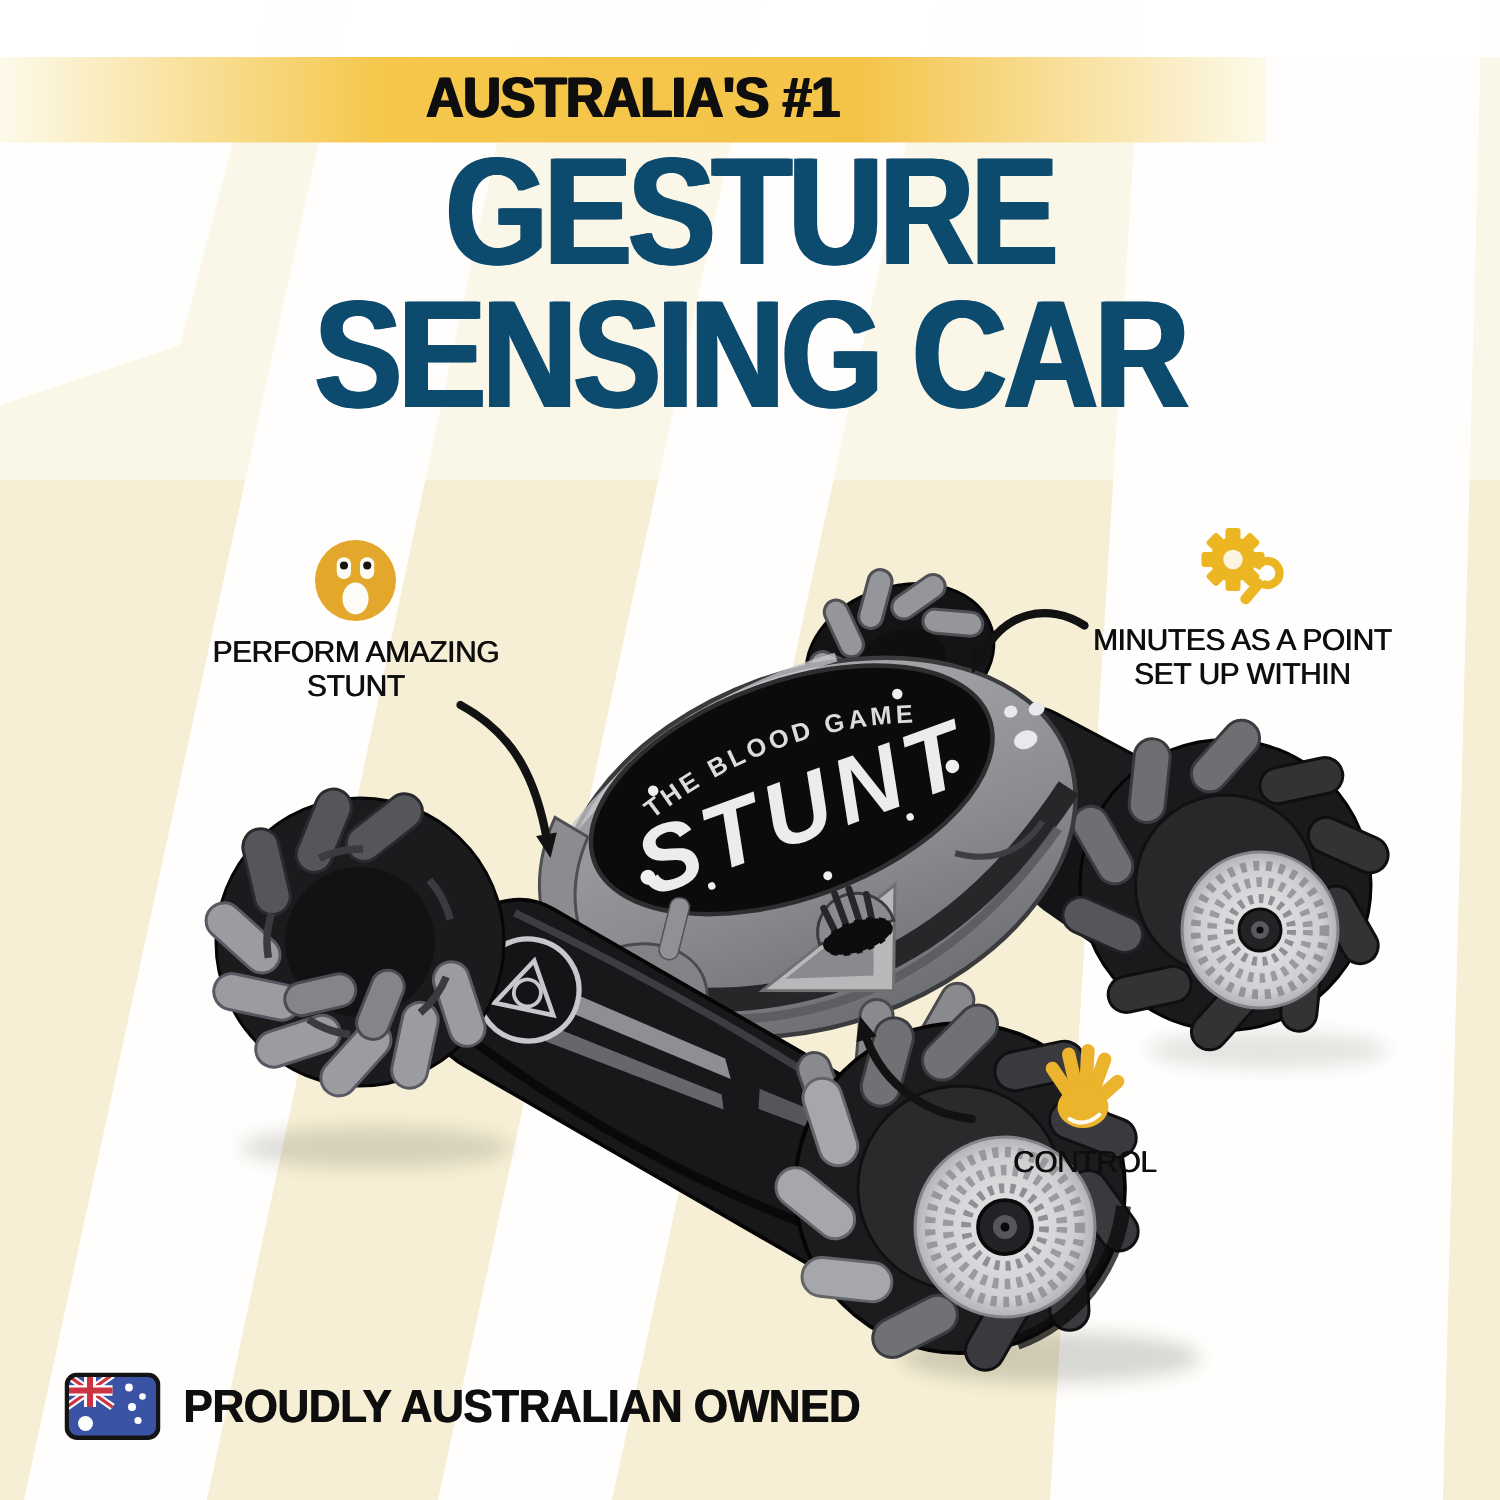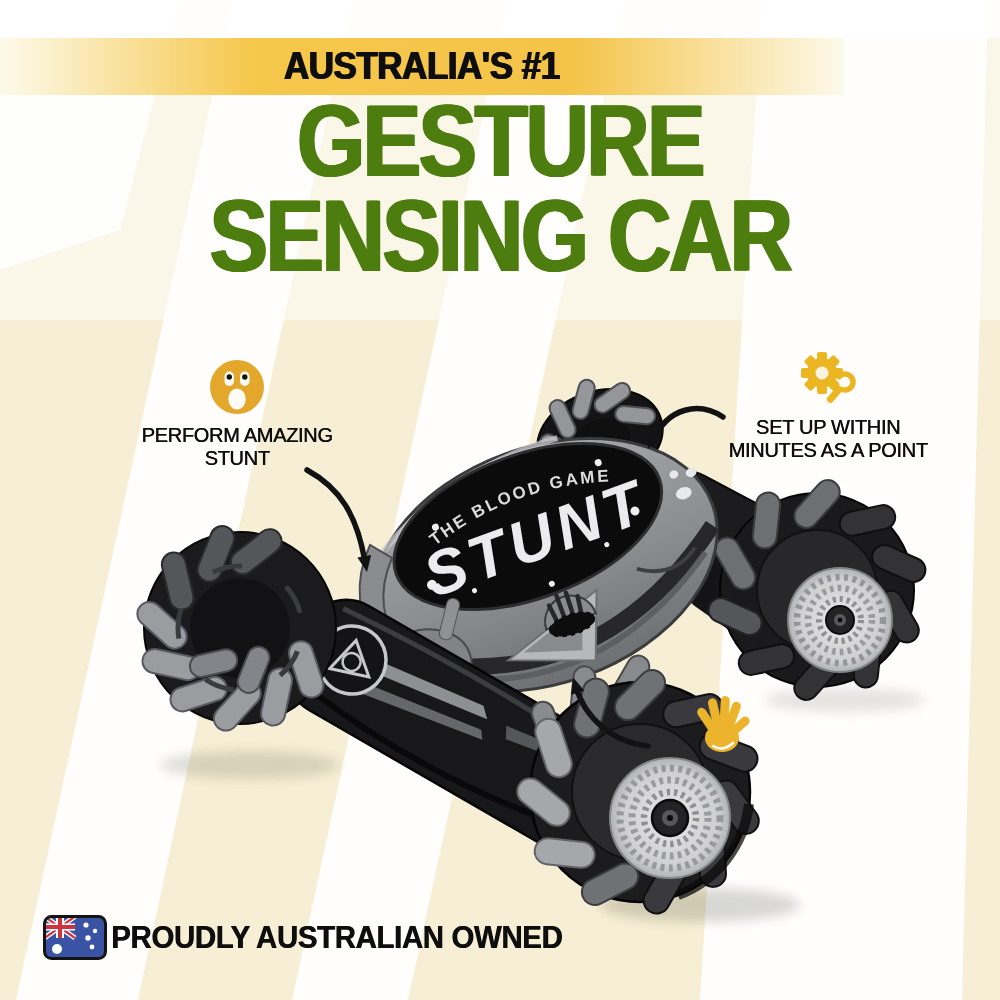--- a/index.html
+++ b/index.html
@@ -11,35 +11,35 @@
   
   .banner{position:absolute;left:0;top:38px;width:844px;height:57px;z-index:3;
     background:linear-gradient(90deg,#FDFAEB 0%,#F5C74B 30%,#F4C449 68%,#FDFAEB 100%);
     display:flex;align-items:center;justify-content:center;}
   .banner span{display:inline-block;font-size:38px;font-weight:bold;color:#0E0E0F;
     letter-spacing:-0.5px;transform:scaleX(.92);
     text-shadow:0.8px 0 0 currentColor,-0.8px 0 0 currentColor;}
 
   
   .title{position:absolute;left:0;top:94px;width:1000px;z-index:3;text-align:center;
-    color:#4d7c0f;font-weight:bold;font-size:102px;line-height:0.93;letter-spacing:-3px;
+    color:#0c4a6e;font-weight:bold;font-size:102px;line-height:0.93;letter-spacing:-3px;
     text-shadow:1.5px 0 0 currentColor,-1.5px 0 0 currentColor;}
   .title .tline{display:block;transform:scaleX(.86);}
 
   
   .feat{position:absolute;z-index:3;text-align:center;color:#0E0E0F;}
   .feat .ficon{display:block;margin:0 auto 8px auto;}
   .feat .ftext{font-size:20px;font-weight:normal;line-height:1.16;letter-spacing:-0.3px;
     text-shadow:0.5px 0 0 currentColor;}
   .feat-left{left:77px;top:358px;width:320px;}
   .feat-right{left:658px;top:348px;width:340px;}
   .feat-hand{left:583px;top:692px;width:280px;}
 
   
-  .footer{position:absolute;left:43px;top:915px;z-index:3;display:flex;align-items:center;gap:4px;}
+  .footer{position:absolute;left:43px;top:915px;z-index:3;display:flex;align-items:center;gap:15px;}
   .footer .ftxt{font-size:31px;font-weight:bold;color:#0E0E0F;letter-spacing:-0.4px;
     transform:scaleX(.95);transform-origin:left center;
     text-shadow:0.6px 0 0 currentColor;}
 </style>
 </head>
 <body>
 
 <div class="page">
 
   <svg class="layer" viewBox="0 0 1000 1000">
@@ -291,38 +291,39 @@
         <rect x="22" y="4" width="10" height="9" rx="2" transform="rotate(270 27 25)"></rect>
         <rect x="22" y="4" width="10" height="9" rx="2" transform="rotate(315 27 25)"></rect>
       </g>
       <circle cx="27" cy="25" r="6.5" fill="#FAF4E1"></circle>
       <g transform="translate(50,34) rotate(40)">
         <circle r="8" fill="none" stroke="#EBB622" stroke-width="5.5" stroke-dasharray="28 12" transform="rotate(-125)"></circle>
         <rect x="-3.5" y="6" width="7" height="20" rx="3" fill="#EBB622"></rect>
       </g>
     </svg>
     <div class="ftext">
+      <div>MINUTES AS A POINT</div>
       <div>SET UP WITHIN</div>
-      <div>MINUTES AS A POINT</div>
     </div>
   </div>
 
   <div class="feat feat-hand">
     <svg class="ficon" width="60" height="64" viewBox="0 0 60 64">
       <g fill="#ECB32C">
         <rect x="10" y="14" width="9" height="30" rx="4.5" transform="rotate(-34 14.5 29)"></rect>
         <rect x="18" y="6" width="9" height="36" rx="4.5" transform="rotate(-13 22.5 24)"></rect>
         <rect x="27" y="4" width="9" height="38" rx="4.5" transform="rotate(3 31.5 23)"></rect>
         <rect x="35" y="9" width="9" height="33" rx="4.5" transform="rotate(20 39.5 25)"></rect>
         <rect x="42" y="22" width="9" height="24" rx="4.5" transform="rotate(48 46.5 34)"></rect>
         <ellipse cx="29" cy="46" rx="17" ry="14"></ellipse>
       </g>
       <path d="M 20 54 Q 30 60 40 51" stroke="#FCFBF6" stroke-width="2.6" fill="none" stroke-linecap="round"></path>
     </svg>
     <div class="ftext">
+      <div>CONTROL</div>
     </div>
   </div>
 
   <div class="footer">
     <svg width="64" height="45" viewBox="0 0 64 45">
       <defs>
           <clipPath id="fc">
             <rect x="1.5" y="1.5" width="61" height="42" rx="7"></rect>
           </clipPath>
         </defs>

